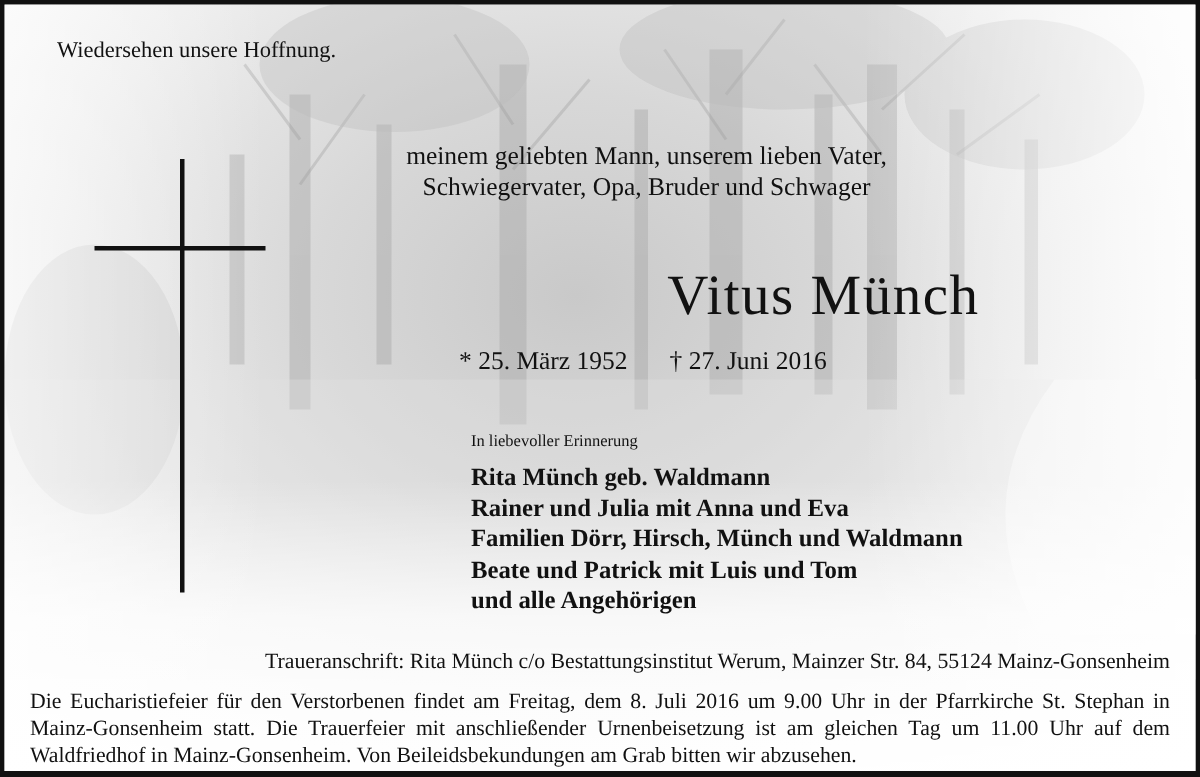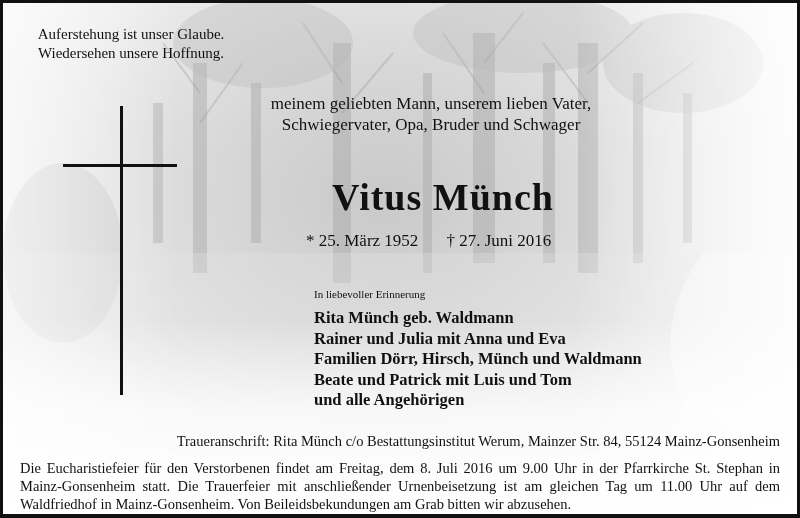--- a/index.html
+++ b/index.html
@@ -15,22 +15,22 @@
     .bg { position: absolute; inset: 0; pointer-events: none; }
     .fade { position: absolute; inset: 0; pointer-events: none;
       background: linear-gradient(to bottom, rgba(255,255,255,0) 0%, rgba(255,255,255,0) 62%, rgba(255,255,255,0.75) 80%, rgba(255,255,255,0.95) 100%); }
     .fade2 { position: absolute; inset: 0; pointer-events: none;
       background: linear-gradient(to right, rgba(255,255,255,0.55) 0%, rgba(255,255,255,0) 22%, rgba(255,255,255,0) 72%, rgba(255,255,255,0.8) 100%); }
 
     .motto { position: absolute; left: 8px; top: 22px; width: 240px; text-align: center;
       font-size: 15px; line-height: 19px; }
     .intro { position: absolute; left: 218px; top: 90px; width: 420px; text-align: center;
       font-size: 17px; line-height: 21px; }
-    .name { position: absolute; left: 230px; top: 172px; width: 420px; text-align: center;
-      font-size: 38px; font-weight: bold; letter-spacing: 1px; line-height: 44px; }
+    .name { position: absolute; left: 230px; top: 172px; width: 420px; text-align: right;
+      font-size: 38px; font-weight: normal; letter-spacing: 1px; line-height: 44px; }
     .dates { position: absolute; left: 303px; top: 227px; font-size: 17px; line-height: 22px; white-space: nowrap; }
     .dates .death { margin-left: 28px; }
     .mourners { position: absolute; left: 311px; top: 281px; font-size: 16px; line-height: 21px; }
     .mourners .lead { font-size: 11px; margin-bottom: 3px; }
     .mourners .mn { font-weight: bold; font-size: 16.5px; line-height: 20.5px; white-space: nowrap; }
 
     .cross-v { position: absolute; left: 117px; top: 103px; width: 3px; height: 289px; background: #111; }
     .cross-h { position: absolute; left: 60px; top: 161px; width: 114px; height: 3px; background: #111; }
 
     .footer { position: absolute; left: 17px; right: 17px; top: 429px; font-size: 14.5px; }
@@ -64,21 +64,20 @@
       <ellipse cx="680" cy="60" rx="80" ry="50"></ellipse>
       <ellipse cx="60" cy="250" rx="60" ry="90"></ellipse>
     </g>
     <rect x="0" y="250" width="800" height="200" fill="#e2e2e2" opacity="0.35"></rect>
     <path d="M700 250 Q640 330 690 420 L800 420 L800 250 Z" fill="#f6f6f6" opacity="0.6"></path>
   </svg>
   <div class="fade"></div>
   <div class="fade2"></div>
 
   <div class="motto">
-    <div>Auferstehung ist unser Glaube.</div>
     <div>Wiedersehen unsere Hoffnung.</div>
   </div>
 
   <div>
     <div class="cross-v"></div>
     <div class="cross-h"></div>
   </div>
 
   <div class="intro">
     <div>meinem geliebten Mann, unserem lieben Vater,</div>

